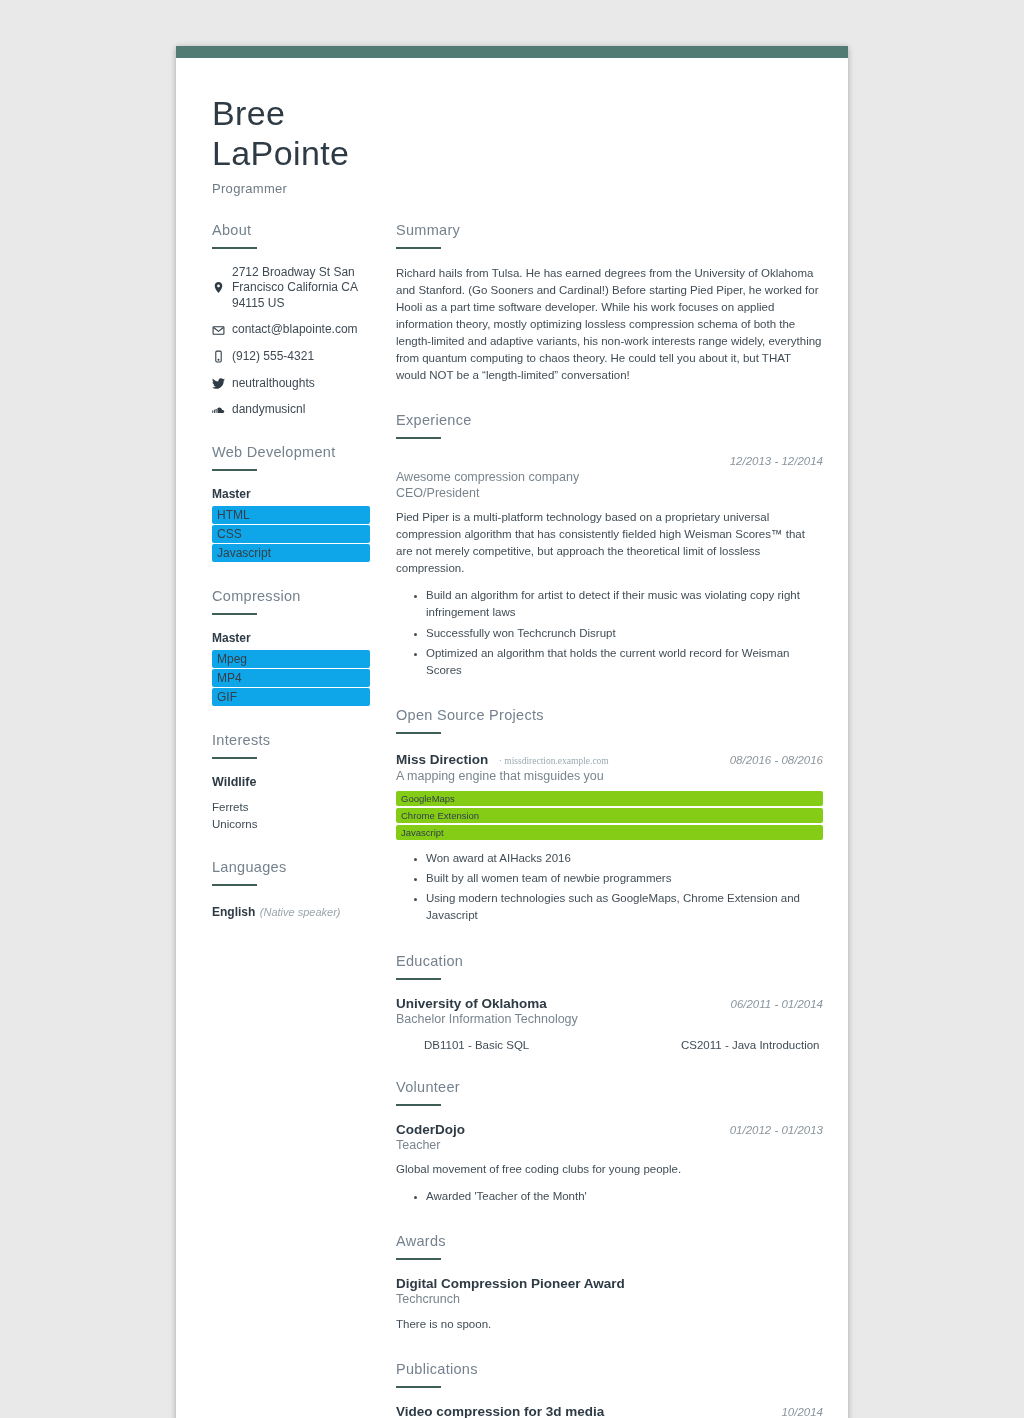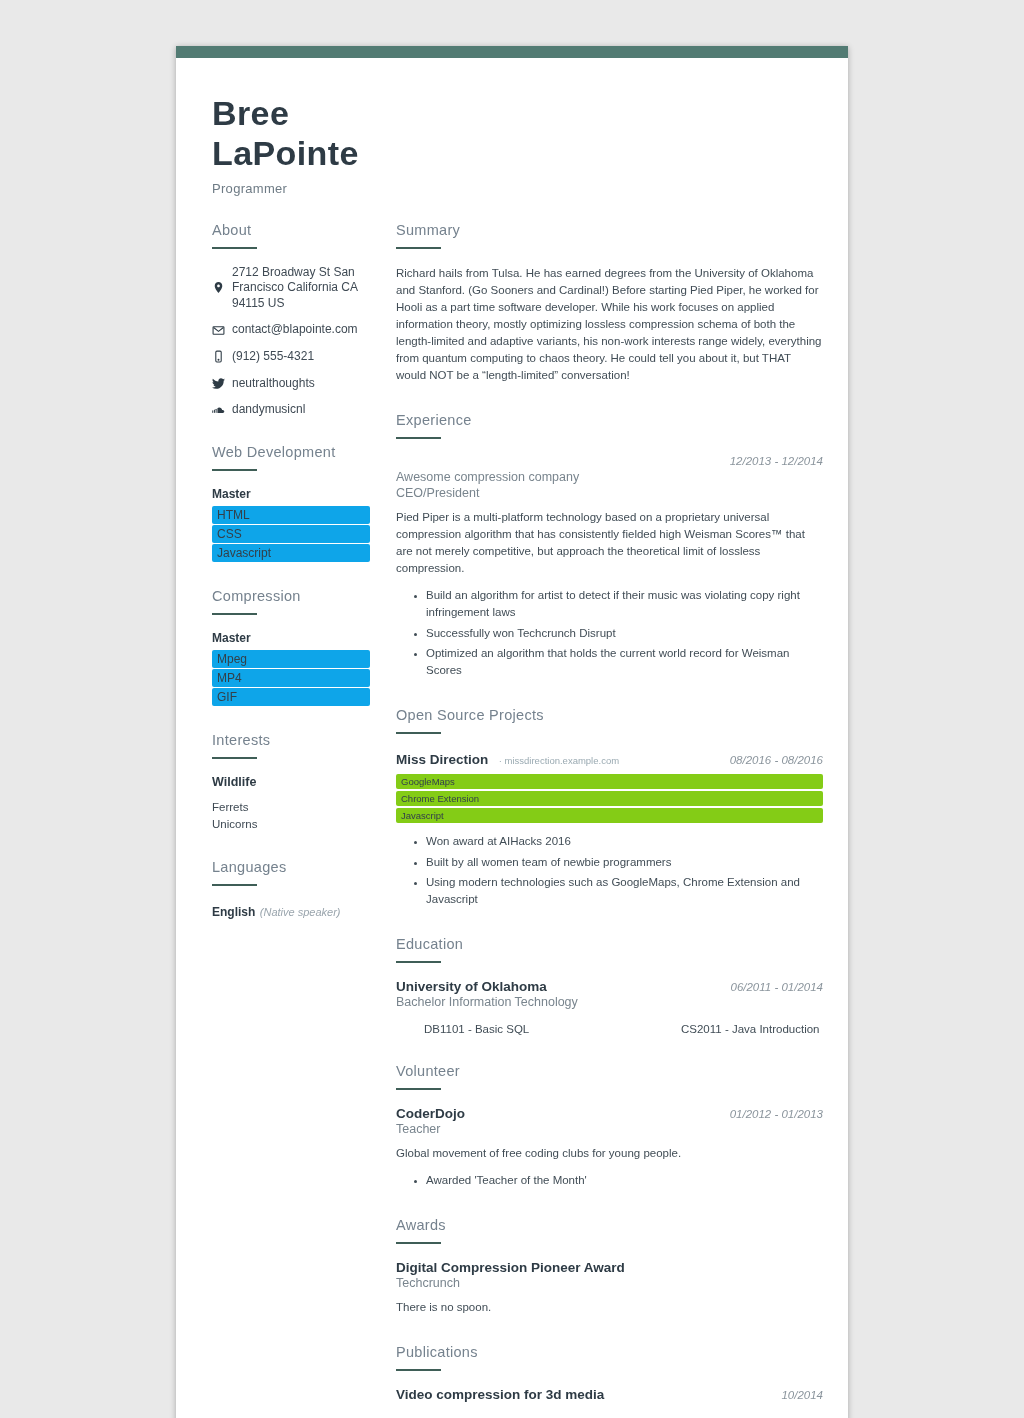--- a/index.html
+++ b/index.html
@@ -13,21 +13,21 @@
   .page {
     width:672px; min-height:1272px; margin:0 auto;
     background:#ffffff;
     box-shadow:0 1px 6px rgba(0,0,0,0.28);
   }
   .top-bar { height:12px; background:#527b73; }
   .page-inner { padding:36px 25px 48px 36px; }
 
   
   .name {
-    width:210px; font-size:34px; font-weight:700; color:#2e3b45;
+    width:210px; font-size:34px; font-weight:400; color:#2e3b45;
     line-height:1.17; letter-spacing:0.4px;
   }
   .job-title { margin-top:7px; font-size:13px; color:#6e7b85; letter-spacing:0.3px; }
 
   .columns { display:flex; margin-top:26px; }
   .sidebar { width:158px; flex:none; margin-right:26px; }
   .main { flex:1; min-width:0; }
 
   
   .sec-head { font-size:14.5px; font-weight:400; color:#75828e; letter-spacing:0.3px; }
@@ -55,21 +55,21 @@
   .lang-note { font-size:11px; font-style:italic; color:#9aa5ad; }
   .interest-group { font-size:12.5px; font-weight:700; color:#2e3b45; margin-bottom:10px; }
   .interest-item { font-size:11.5px; color:#3f4a54; line-height:1.5; }
 
   
   .body-text { font-size:11.5px; color:#414d56; line-height:1.48; }
   .date-right { text-align:right; font-size:11.5px; font-style:italic; color:#8b959d; }
   .muted-line { font-size:12.5px; color:#79858e; line-height:1.3; }
   .entry-head { display:flex; justify-content:space-between; align-items:baseline; }
   .entry-title { font-size:13.5px; font-weight:700; color:#2e3b45; }
-  .entry-link { font-size:9.5px; font-weight:400; color:#9aaab2; margin-left:6px; }
+  .entry-link { font-size:9.5px; font-weight:400; color:#9aaab2; margin-left:6px;font-family:Liberation Serif, serif; }
   .bullets { margin:10px 0 0 30px; }
   .bullets li { font-size:11.5px; color:#414d56; line-height:1.5; margin-bottom:3px; }
   .bullets li::marker { font-size:9px; }
 
   .tag {
     background:#84cc16; border-radius:2px; height:15px; line-height:15px;
     padding-left:5px; margin-bottom:2px; font-size:9.5px; color:#33404a;
   }
   .tags { margin-top:6px; }
 
@@ -216,20 +216,21 @@
             <div class="sec-head">Open Source Projects</div>
             <div class="sec-rule"></div>
             <div>
               <div class="entry-head">
                 <div>
                   <span class="entry-title">Miss Direction</span>
                   <span class="entry-link">· missdirection.example.com</span>
                 </div>
                 <div class="date-right">08/2016 - 08/2016</div>
               </div>
+              <div class="muted-line">A mapping engine that misguides you</div>
               <div class="tags">
                 <div class="tag">GoogleMaps</div>
                 <div class="tag">Chrome Extension</div>
                 <div class="tag">Javascript</div>
               </div>
               <ul class="bullets">
                 <li>Won award at AIHacks 2016</li>
                 <li>Built by all women team of newbie programmers</li>
                 <li>Using modern technologies such as GoogleMaps, Chrome Extension and Javascript</li>
               </ul>

